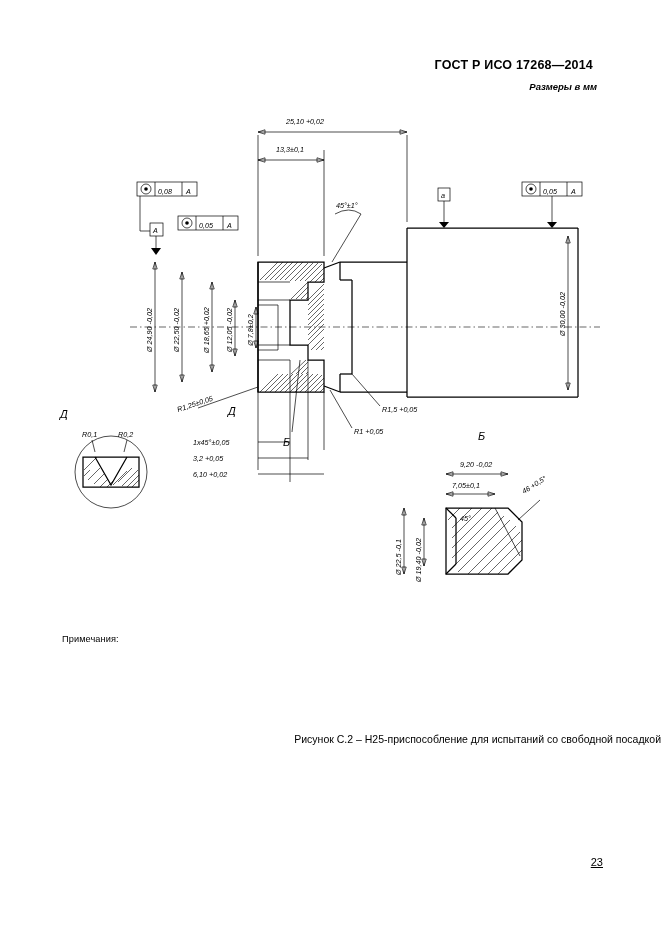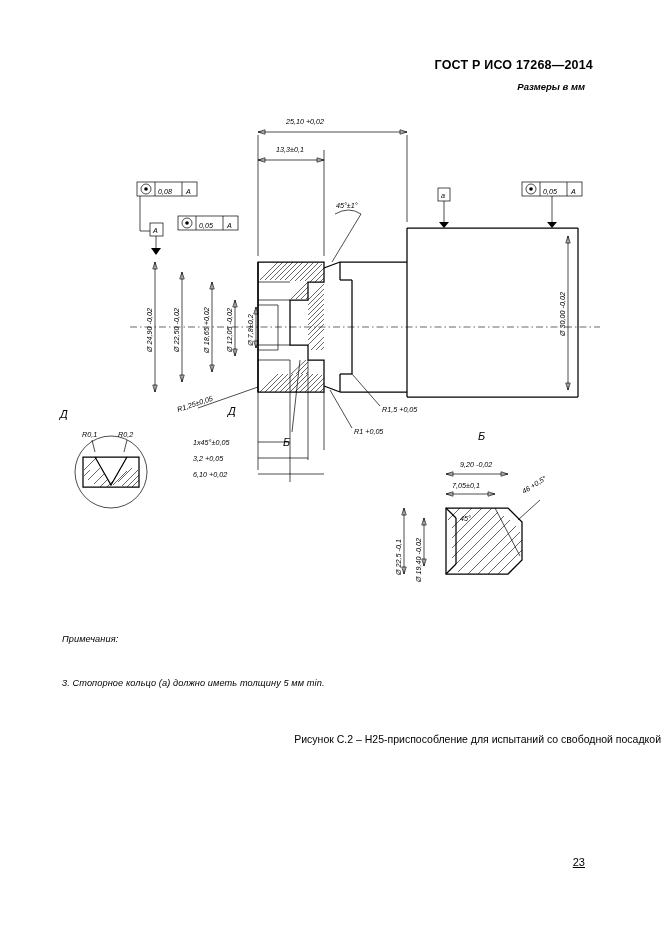--- a/index.html
+++ b/index.html
@@ -22,46 +22,45 @@
     position: absolute;
     top: 58px;
     right: 68px;
     font-size: 12.5px;
     font-weight: bold;
     letter-spacing: 0.2px;
   }
   .hdr-units {
     position: absolute;
     top: 81px;
-    right: 76px;
+    right: 64px;
     font-size: 9.5px;
     font-weight: bold;
     font-style: italic;
   }
   .caption {
     position: absolute;
     left: 0;
     right: 0;
     top: 733px;
     text-align: right;
     font-size: 10.5px;
   }
   .page-number {
     position: absolute;
-    right: 76px;
+    right: 58px;
     top: 856px;
     font-size: 11px;
     text-decoration: underline;
   }
   .notes {
     position: absolute;
     left: 62px;
     top: 603px;
     font-size: 9.2px;
-    font-style: italic;
     line-height: 14.6px;
     letter-spacing: 0.1px;
     white-space: pre;
   }
   .notes div { white-space: nowrap; }
 
   svg.draw {
     position: absolute;
     left: 0;
     top: 0;
@@ -353,19 +352,18 @@
 
     <line class="ln thin" x1="424" y1="518" x2="424" y2="566"></line>
     <path class="ln thin" d="M424,518 l-2.2,7 h4.4 z" fill="#000"></path>
     <path class="ln thin" d="M424,566 l-2.2,-7 h4.4 z" fill="#000"></path>
     <text class="dimtxt" x="421" y="560" text-anchor="middle" transform="rotate(-90 421 560)">Ø 19,40 -0,02</text>
 
   </svg>
 
   <div class="notes">
     <div>Примечания:</div>
-    <div>3. Стопорное кольцо (а) должно иметь толщину 5 мм min.</div>
   </div>
 
   <div class="caption">Рисунок С.2 – Н25-приспособление для испытаний со свободной посадкой</div>
   <div class="page-number">23</div>
 
 </div>
 
 </body></html>

